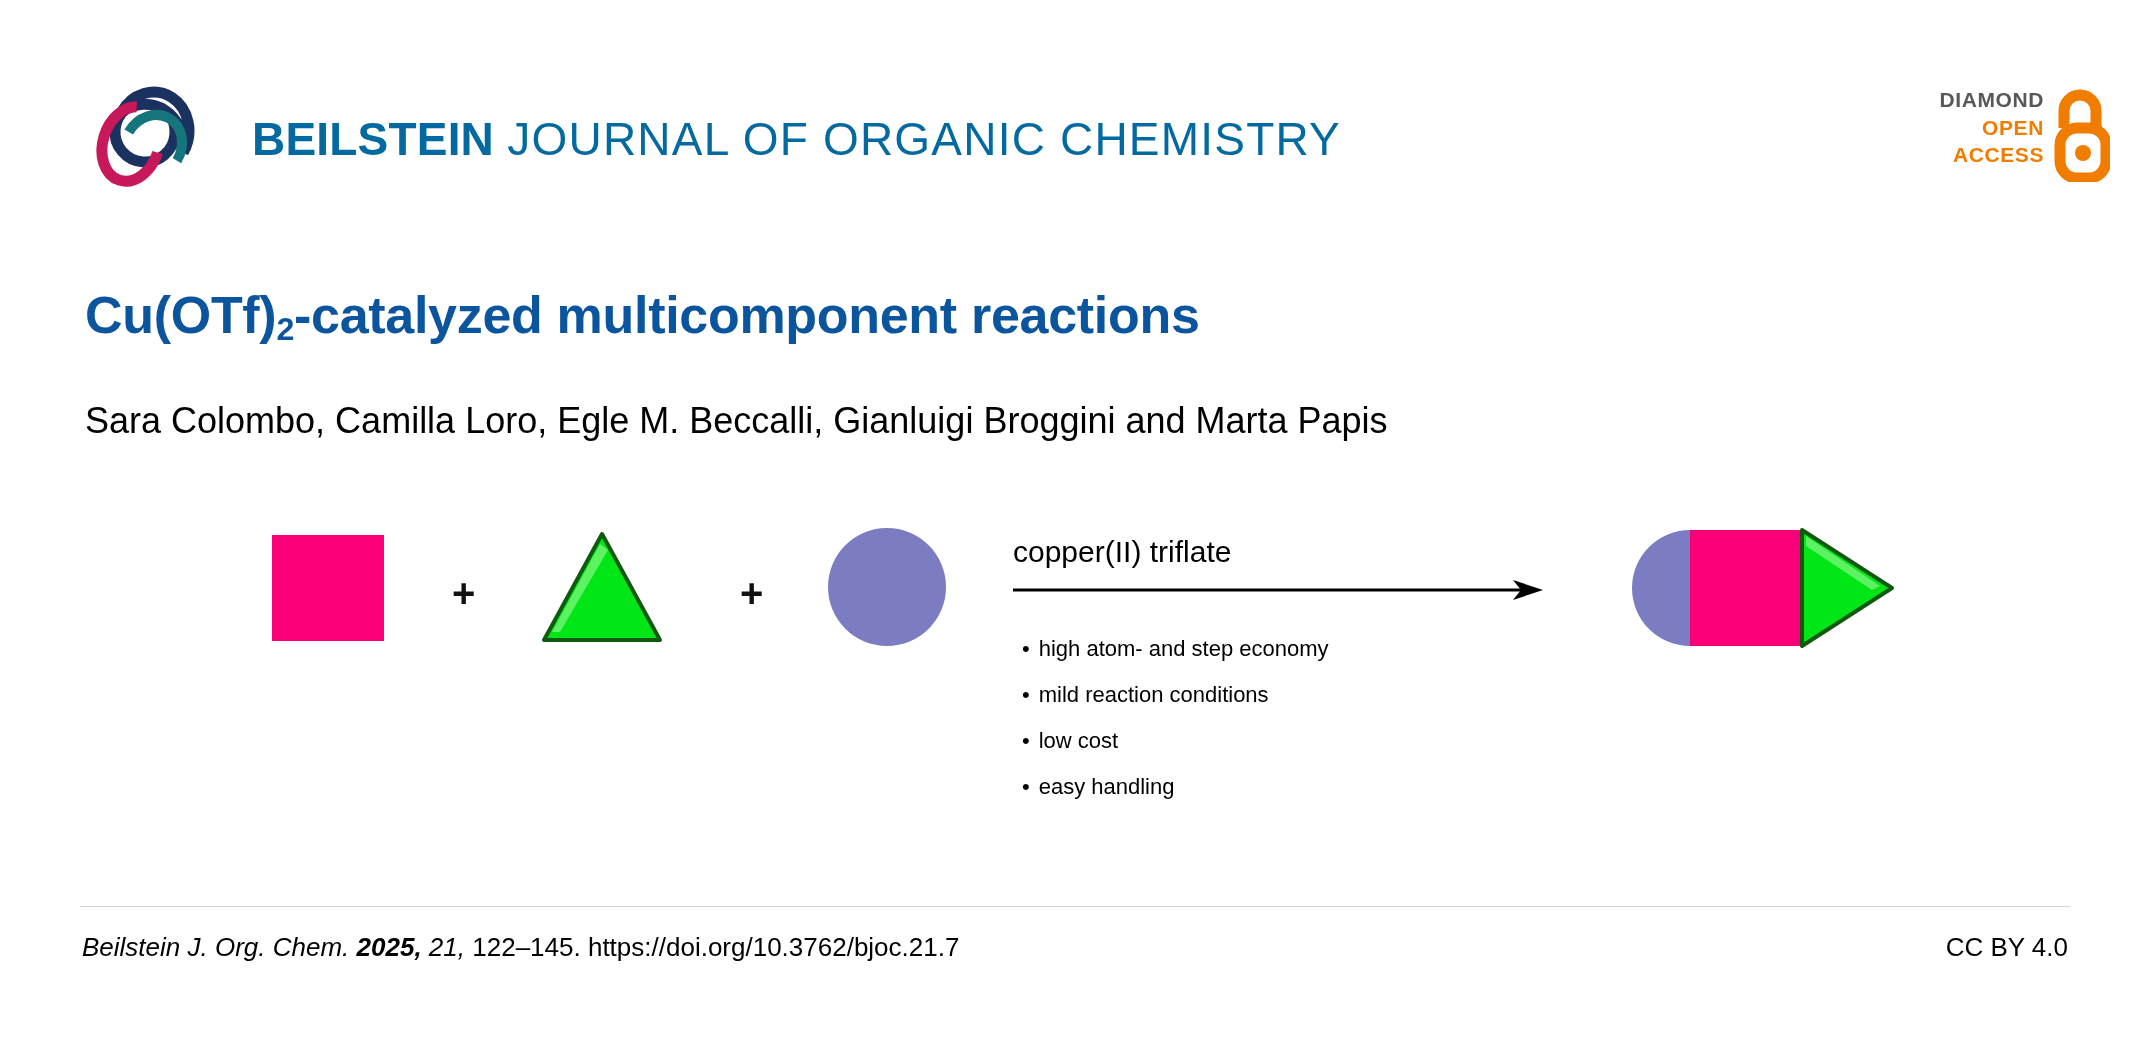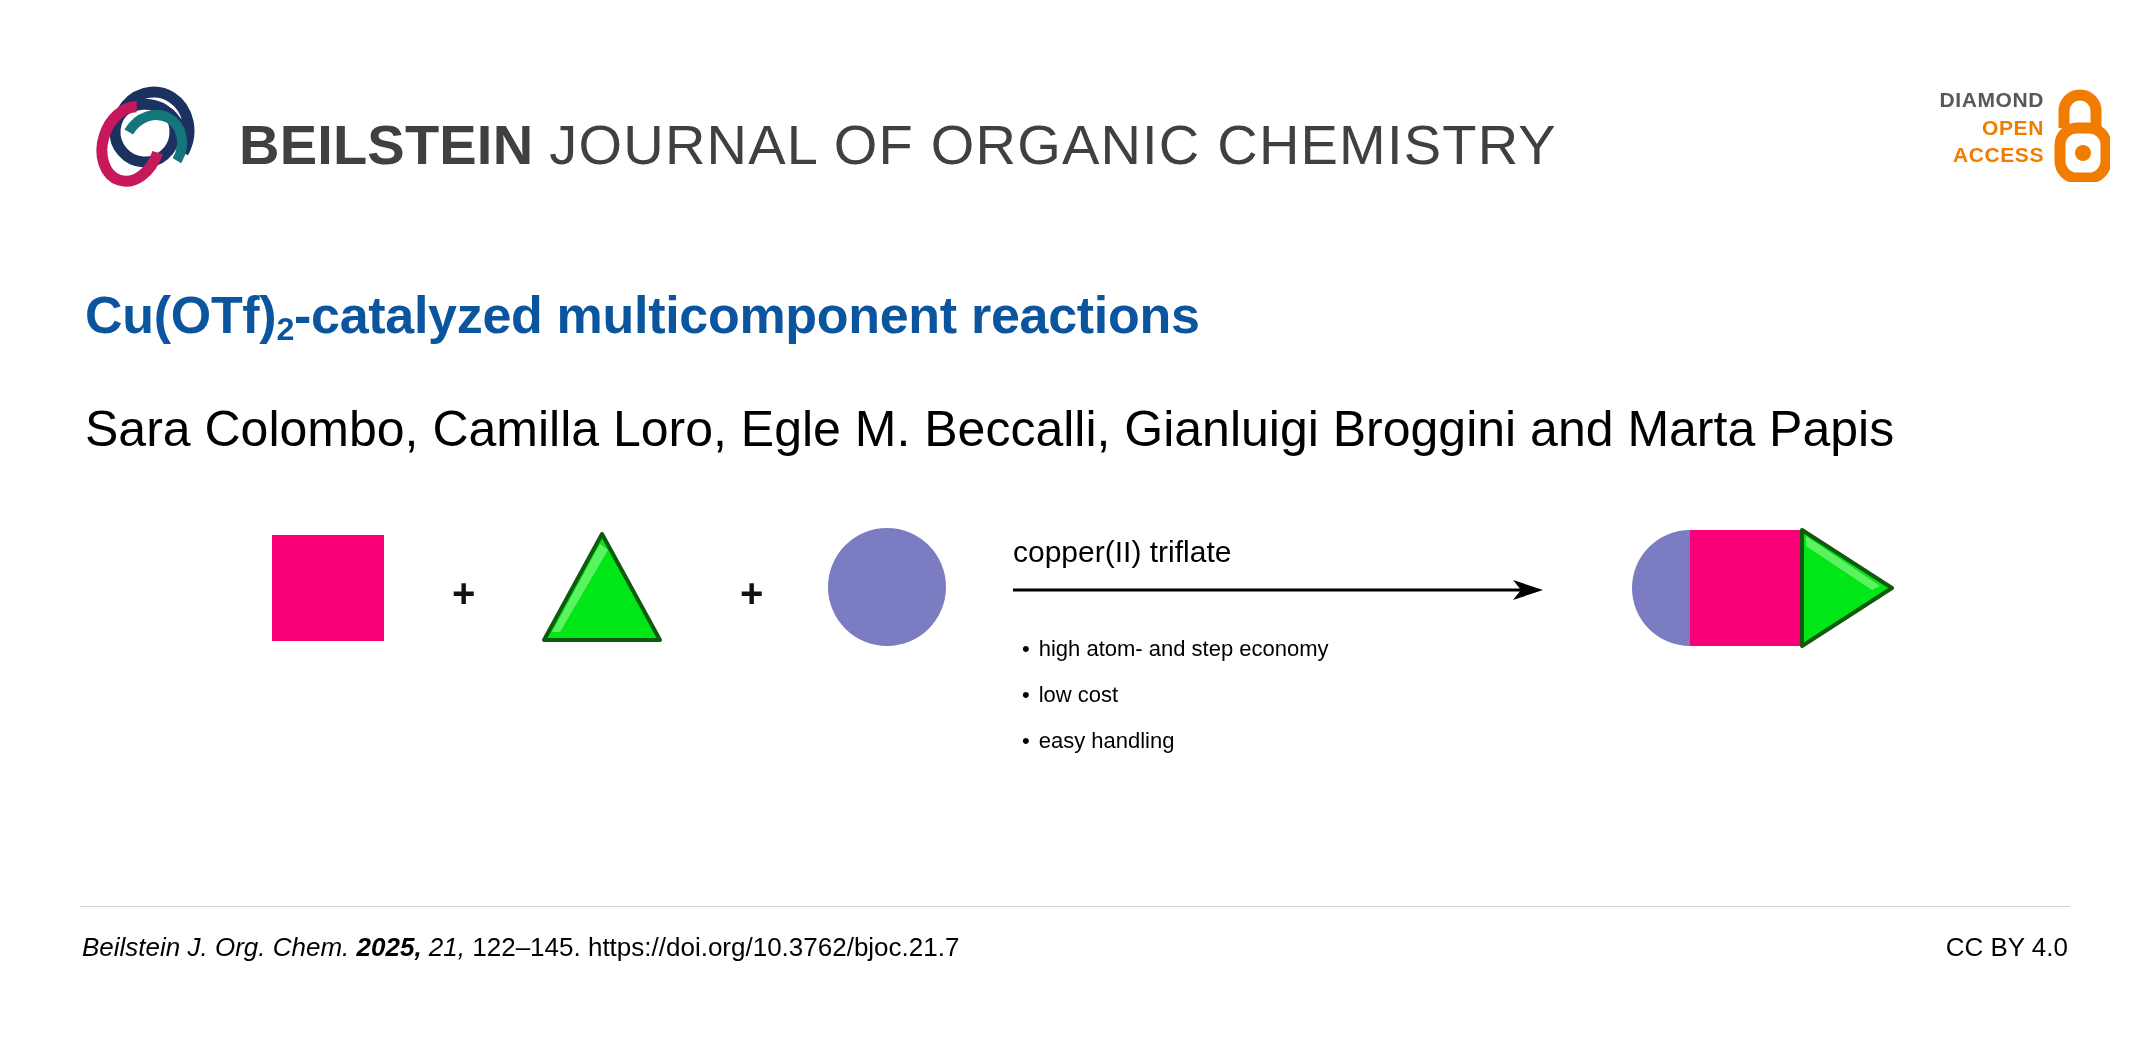--- a/index.html
+++ b/index.html
@@ -26,26 +26,26 @@
   }
   #journal-logo-mark {
     position: absolute;
     left: 85px;
     top: 82px;
     width: 112px;
     height: 112px;
   }
   #journal-wordmark {
     position: absolute;
-    left: 239px;
+    left: 252px;
     top: 112px;
-    font-size: 56px;
+    font-size: 46px;
     letter-spacing: 0.5px;
     white-space: nowrap;
-    color: #404040;
+    color: #0369a1;
   }
   #journal-wordmark .wm-bold {
     font-weight: bold;
     letter-spacing: 0.2px;
   }
   #journal-wordmark .wm-light {
     font-weight: 400;
     letter-spacing: 1.2px;
   }
 
@@ -94,21 +94,21 @@
   #article-title sub {
     font-size: 0.62em;
     vertical-align: baseline;
     position: relative;
     top: 0.22em;
   }
   #article-authors {
     position: absolute;
     left: 85px;
     top: 400px;
-    font-size: 50px;
+    font-size: 36px;
     color: #000000;
     white-space: nowrap;
   }
 
   
   #graphical-abstract {
     position: absolute;
     left: 0;
     top: 500px;
     width: 2150px;
@@ -274,20 +274,21 @@
 
 <div id="reaction-arrow">
   <svg width="530" height="30" viewBox="0 0 530 30" xmlns="http://www.w3.org/2000/svg">
     <line x1="0" y1="15" x2="518" y2="15" stroke="#000000" stroke-width="3"></line>
     <polygon points="530,15 500,5 508,15 500,25" fill="#000000"></polygon>
   </svg>
 </div>
 
 <div id="arrow-bullets">
   <div class="bullet-item"><span class="bullet-dot">•</span><span>high atom- and step economy</span></div>
+  <div class="bullet-item"><span class="bullet-dot">•</span><span>mild reaction conditions</span></div>
   <div class="bullet-item"><span class="bullet-dot">•</span><span>low cost</span></div>
   <div class="bullet-item"><span class="bullet-dot">•</span><span>easy handling</span></div>
 </div>
 
 <div id="product-assembly">
   <svg width="270" height="120" viewBox="0 0 270 120" xmlns="http://www.w3.org/2000/svg">
 
     <path d="M 60 2 A 58 58 0 0 0 60 118 Z" fill="#7b7cc1"></path>
 
     <rect x="60" y="2" width="112" height="116" fill="#f90078"></rect>

